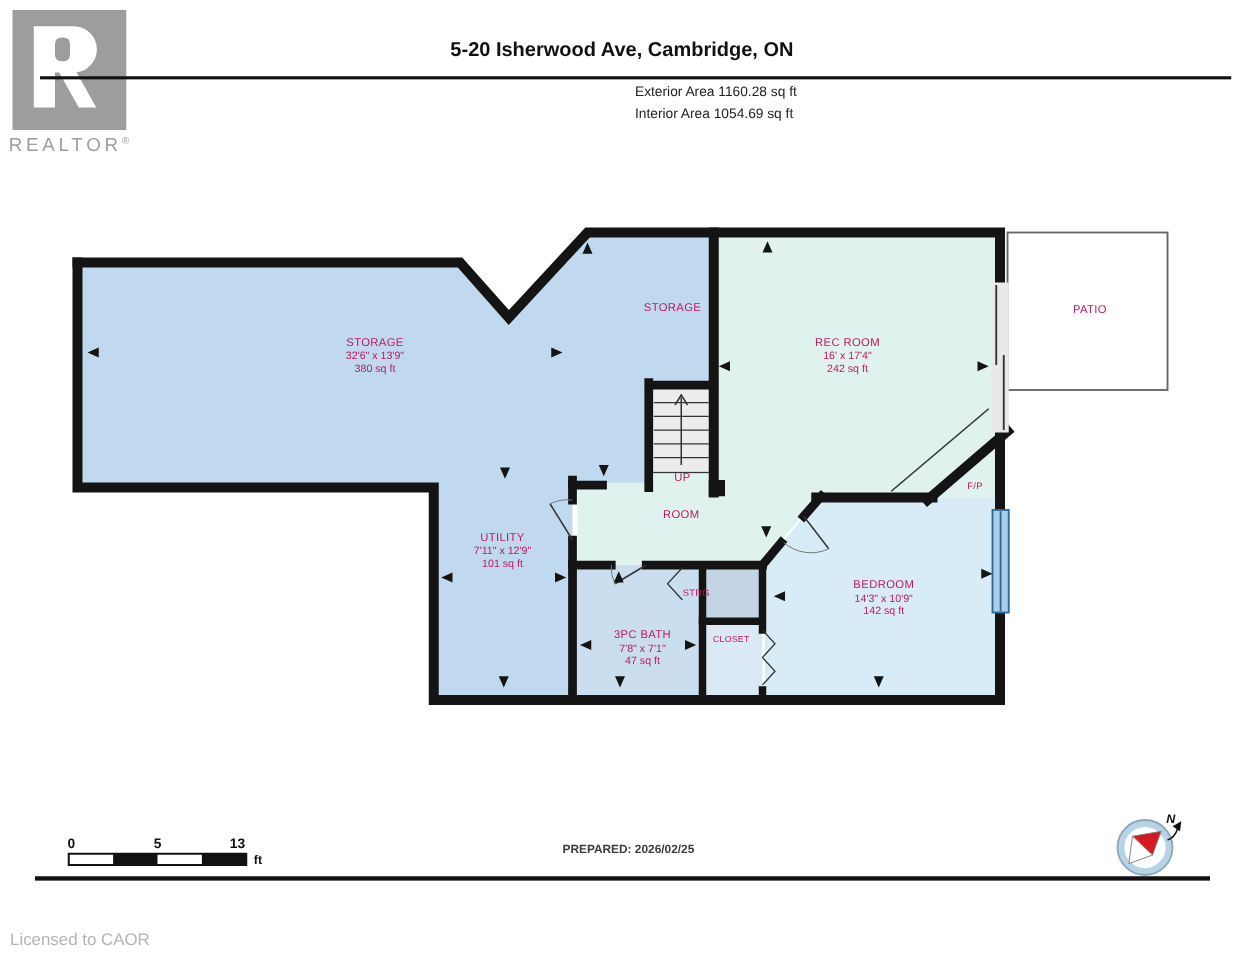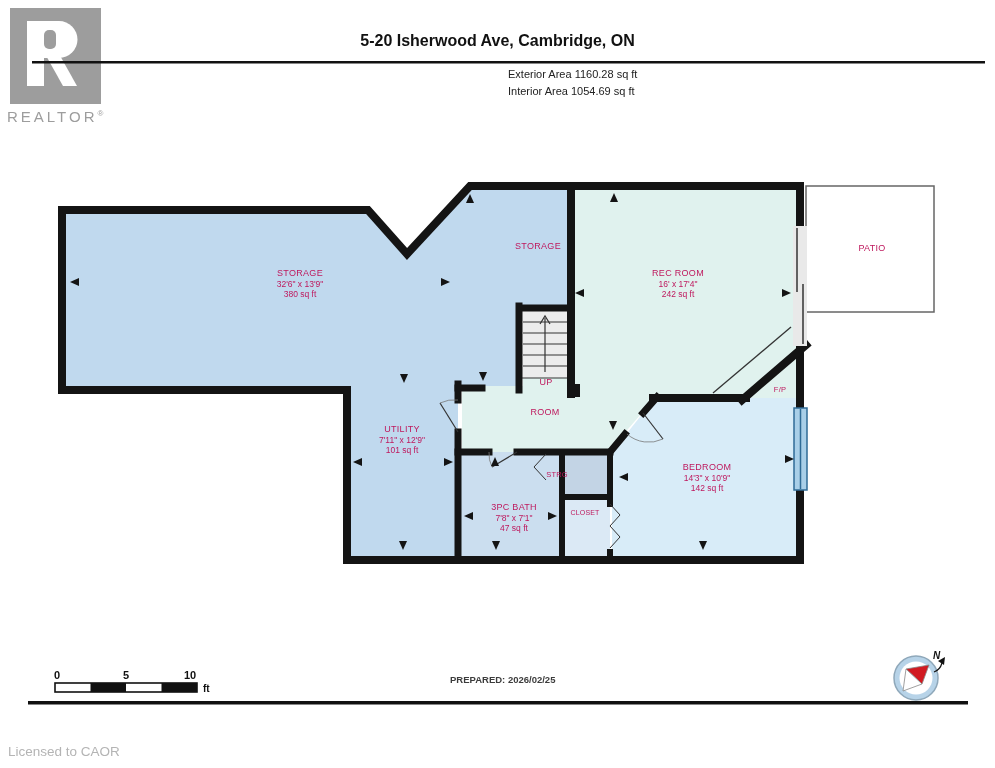--- a/index.html
+++ b/index.html
@@ -196,19 +196,19 @@
   </div>
   <div class="rlabel" style="left:872px;top:248px">
     <span class="rname">PATIO</span>
   </div>
   <div class="rlabel sm" style="left:780px;top:389px">
     <span class="rname">F/P</span>
   </div>
 
   <div class="tick" style="left:57px;top:669px">0</div>
   <div class="tick" style="left:126px;top:669px">5</div>
-  <div class="tick" style="left:190px;top:669px">10</div>
+  <div class="tick" style="left:190px;top:669px">13</div>
   <div class="ftunit" style="left:203px;top:683px">ft</div>
   <div class="txt prepared">PREPARED: 2026/02/25</div>
   <div class="txt north">N</div>
   <div class="txt license">Licensed to CAOR</div>
 
 </div>
 
 </body></html>

